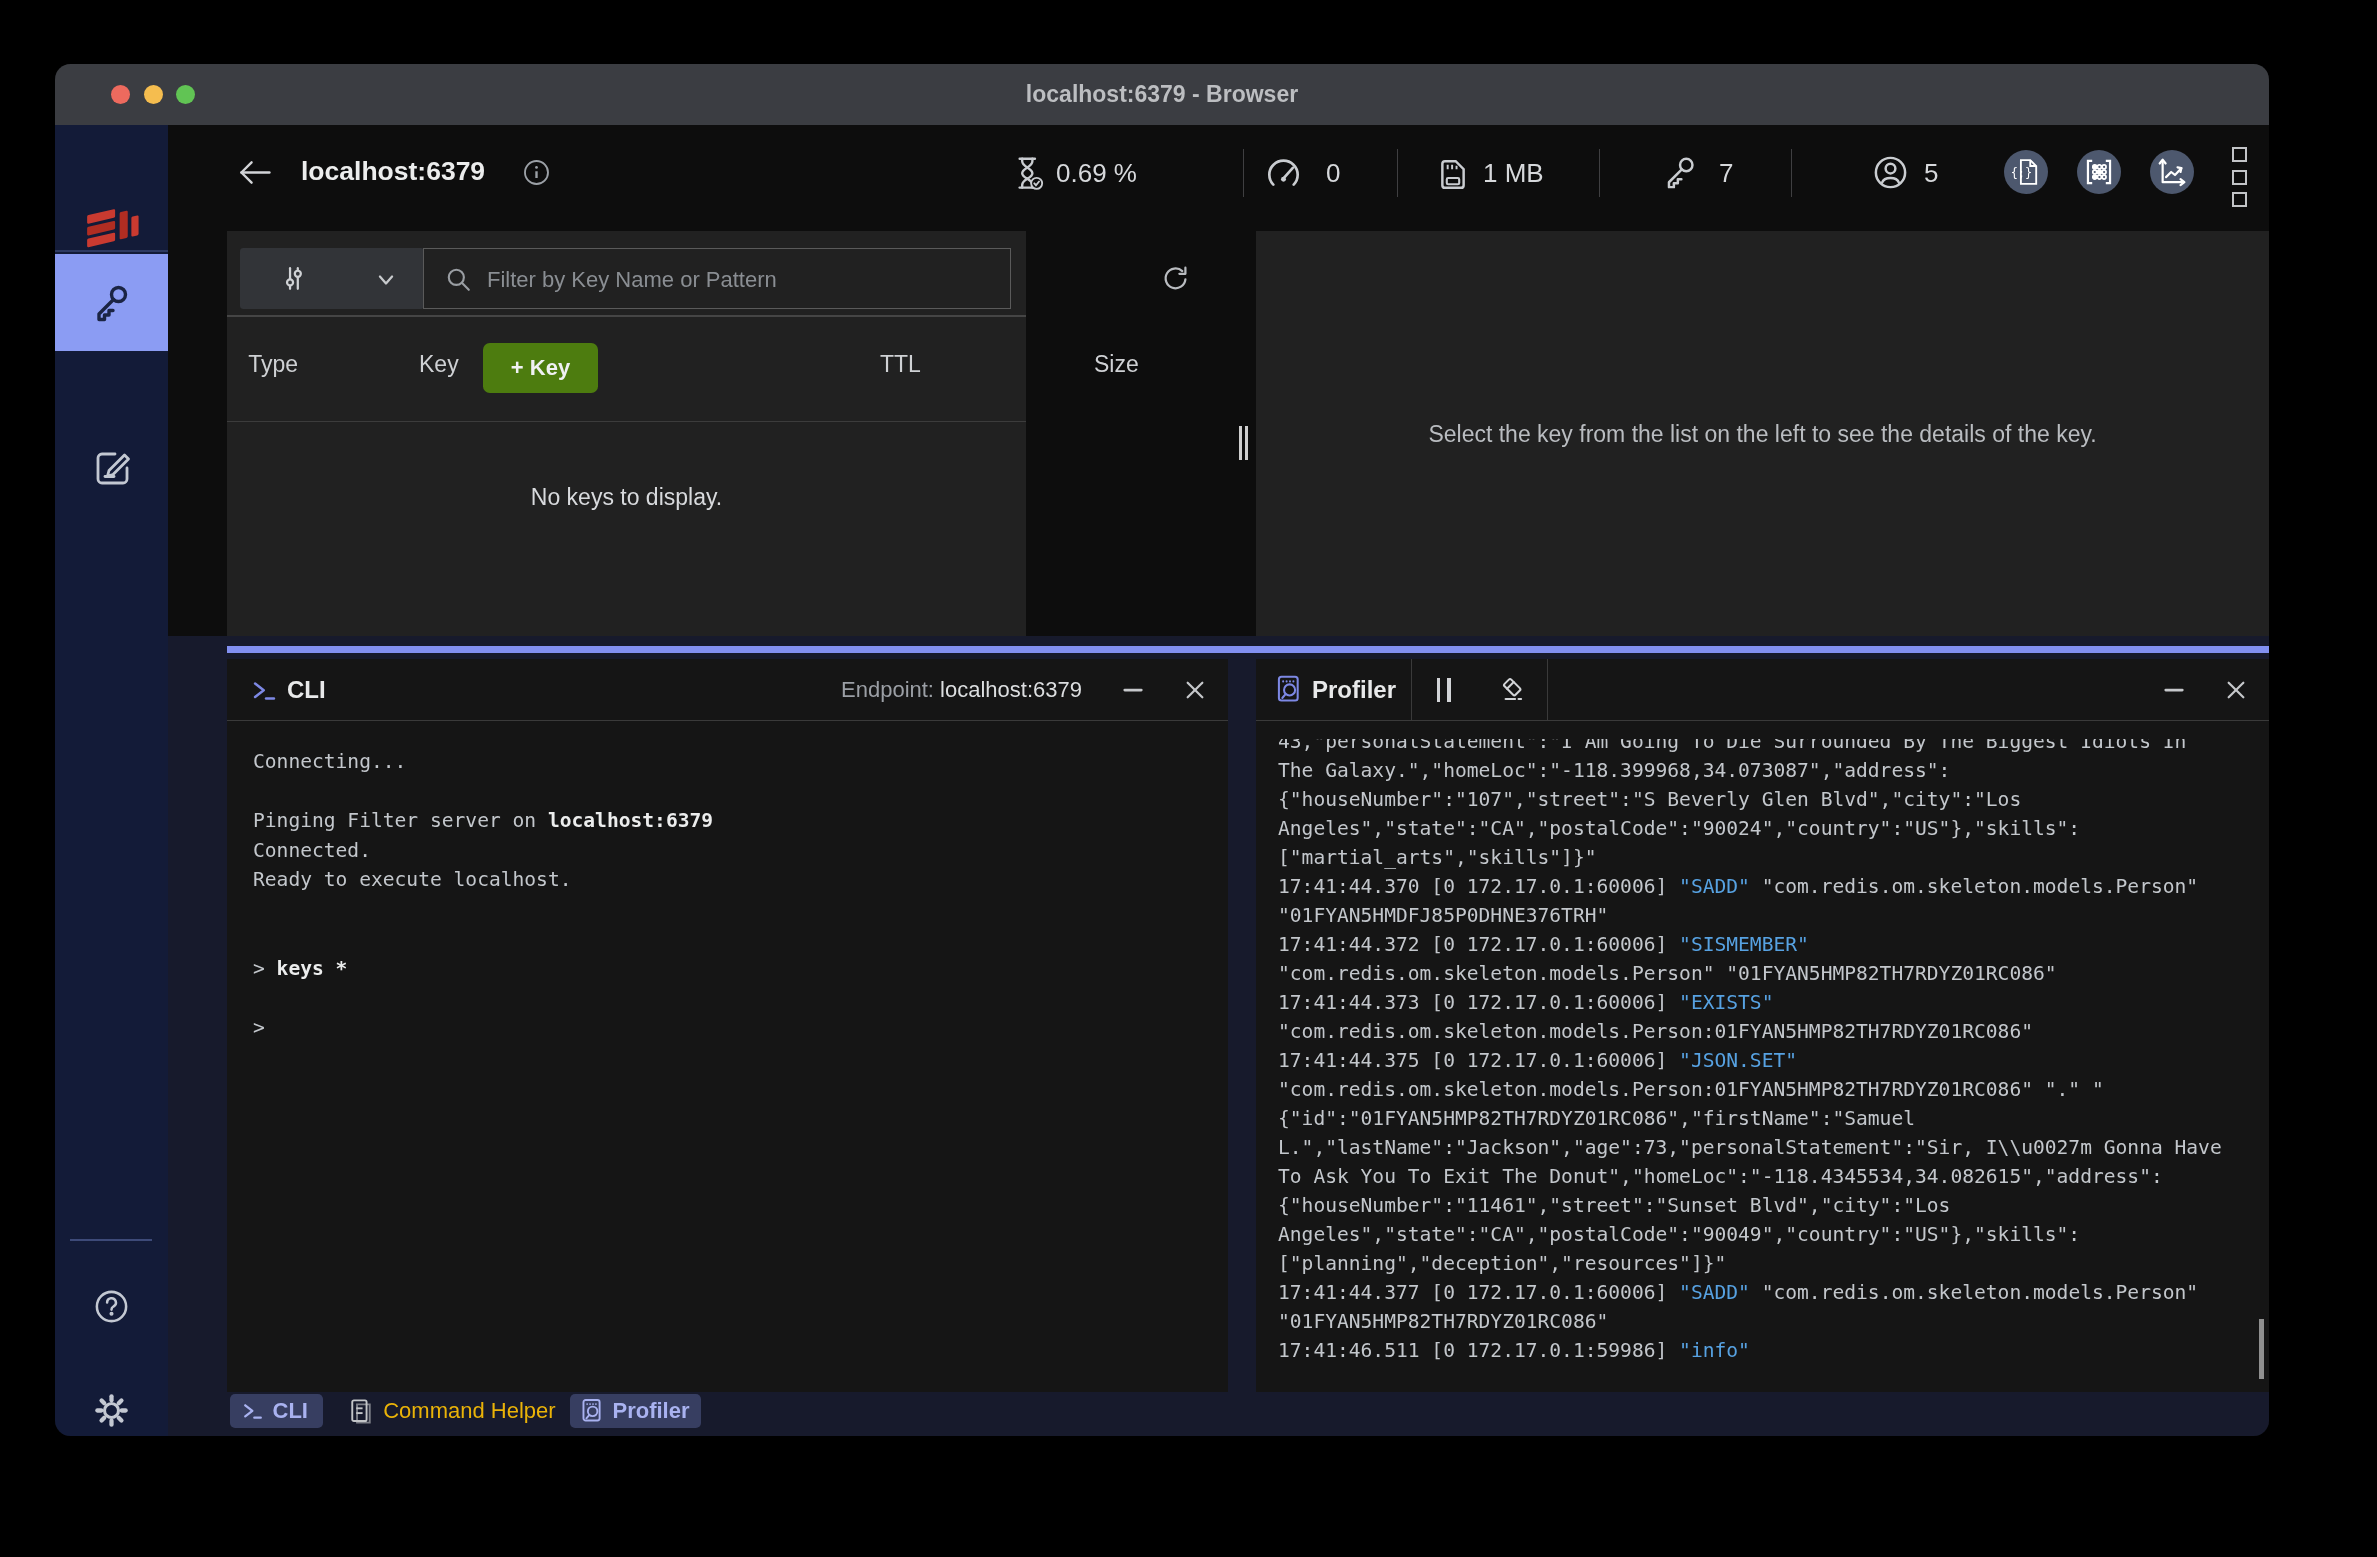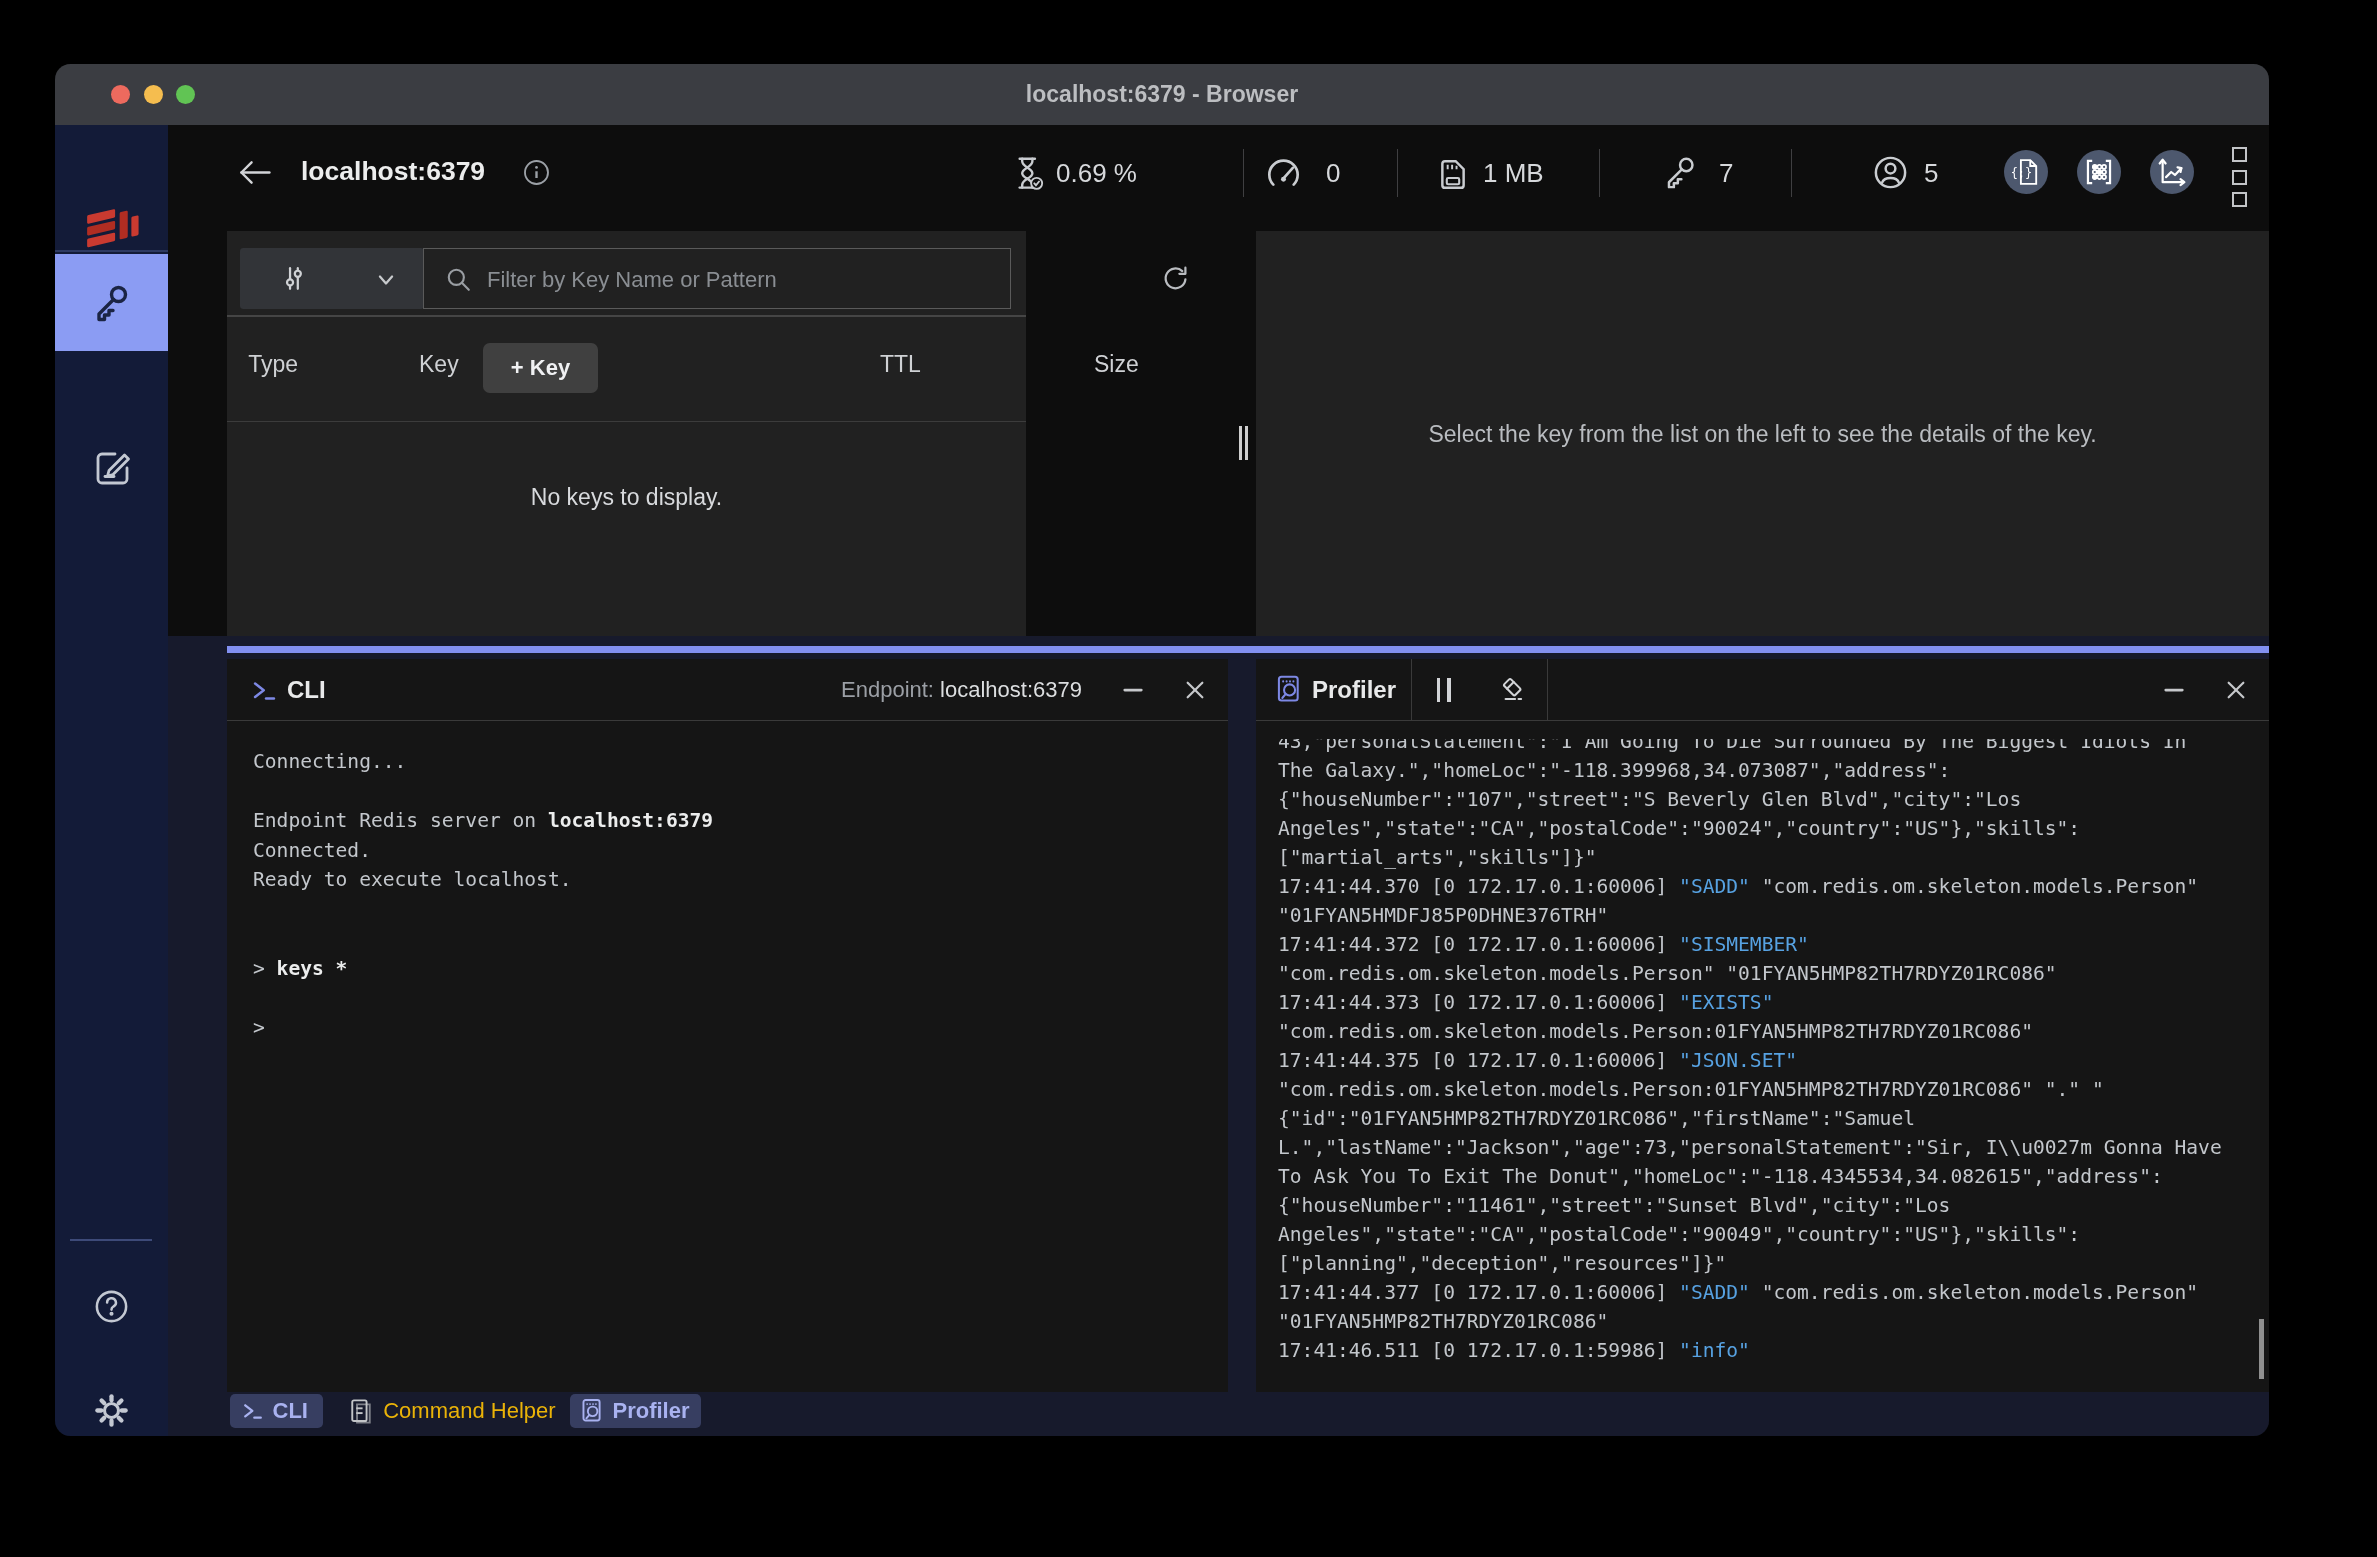--- a/index.html
+++ b/index.html
@@ -44,21 +44,21 @@
   .search-box{position:absolute;left:196px;top:17px;width:588px;height:61px;border:0.9px solid #5a5a5a;
     box-sizing:border-box;}
   .search-box .mag{position:absolute;left:19px;top:14.5px;color:#9a9ea3;}
   .search-box input{position:absolute;left:61px;top:0;width:512px;height:60px;background:transparent;
     border:none;outline:none;color:#d8dadd;font-size:22px;font-family:"Liberation Sans",sans-serif;}
   .search-box input::placeholder{color:#8a8e93;}
   .refresh{position:absolute;left:933px;top:32px;width:31px;height:31px;color:#b9bcc0;cursor:pointer;}
   .kp-div1{position:absolute;left:0;top:84px;width:100%;height:1.7px;background:#454545;}
   .kp-div2{position:absolute;left:0;top:190px;width:100%;height:0.9px;background:#3c3c3c;}
   .col-h{position:absolute;top:120px;font-size:23px;color:#cfd1d4;}
-  .addkey-btn{position:absolute;left:256px;top:112px;width:115px;height:50px;background:#404040;
+  .addkey-btn{position:absolute;left:256px;top:112px;width:115px;height:50px;background:#4d7c0f;
     border-radius:6.8px;color:#f0f1f3;font-size:22px;font-weight:700;display:flex;align-items:center;
     justify-content:center;cursor:pointer;}
   .empty-keys{position:absolute;left:0;top:253px;width:100%;text-align:center;font-size:23px;color:#d8dadd;}
   
   .v-handle{position:absolute;left:1184px;top:362px;display:flex;gap:3.4px;cursor:col-resize;}
   .v-handle i{width:2.6px;height:34px;background:#cfcfcf;display:block;}
   
   .details-panel{position:absolute;left:1201px;top:167px;width:1013px;height:406px;background:#212121;
     display:flex;align-items:center;justify-content:center;}
   .details-msg{font-size:23px;color:#b9bcc0;}
@@ -364,21 +364,21 @@
                 <line x1="4" y1="4" x2="20" y2="20"></line>
                 <line x1="20" y1="4" x2="4" y2="20"></line>
               </svg>
           </span>
         </div>
       </div>
       <div class="term-body cli-body">
         <div id="cli-log">
             <div class="tline"><span class="seg-p">Connecting...</span></div>
             <div class="tline">&nbsp;</div>
-            <div class="tline"><span class="seg-p">Endpoint Redis server on </span><span class="seg-b">localhost:6379</span></div>
+            <div class="tline"><span class="seg-p">Pinging Filter server on </span><span class="seg-b">localhost:6379</span></div>
             <div class="tline"><span class="seg-p">Connected.</span></div>
             <div class="tline"><span class="seg-p">Ready to execute localhost.</span></div>
             <div class="tline">&nbsp;</div>
             <div class="tline">&nbsp;</div>
             <div class="tline"><span class="seg-p">&gt; </span><span class="seg-b">keys *</span></div>
             <div class="tline">&nbsp;</div>
             <div class="tline"><span class="seg-p">&gt;</span></div>
           </div>
       </div>
     </div>

